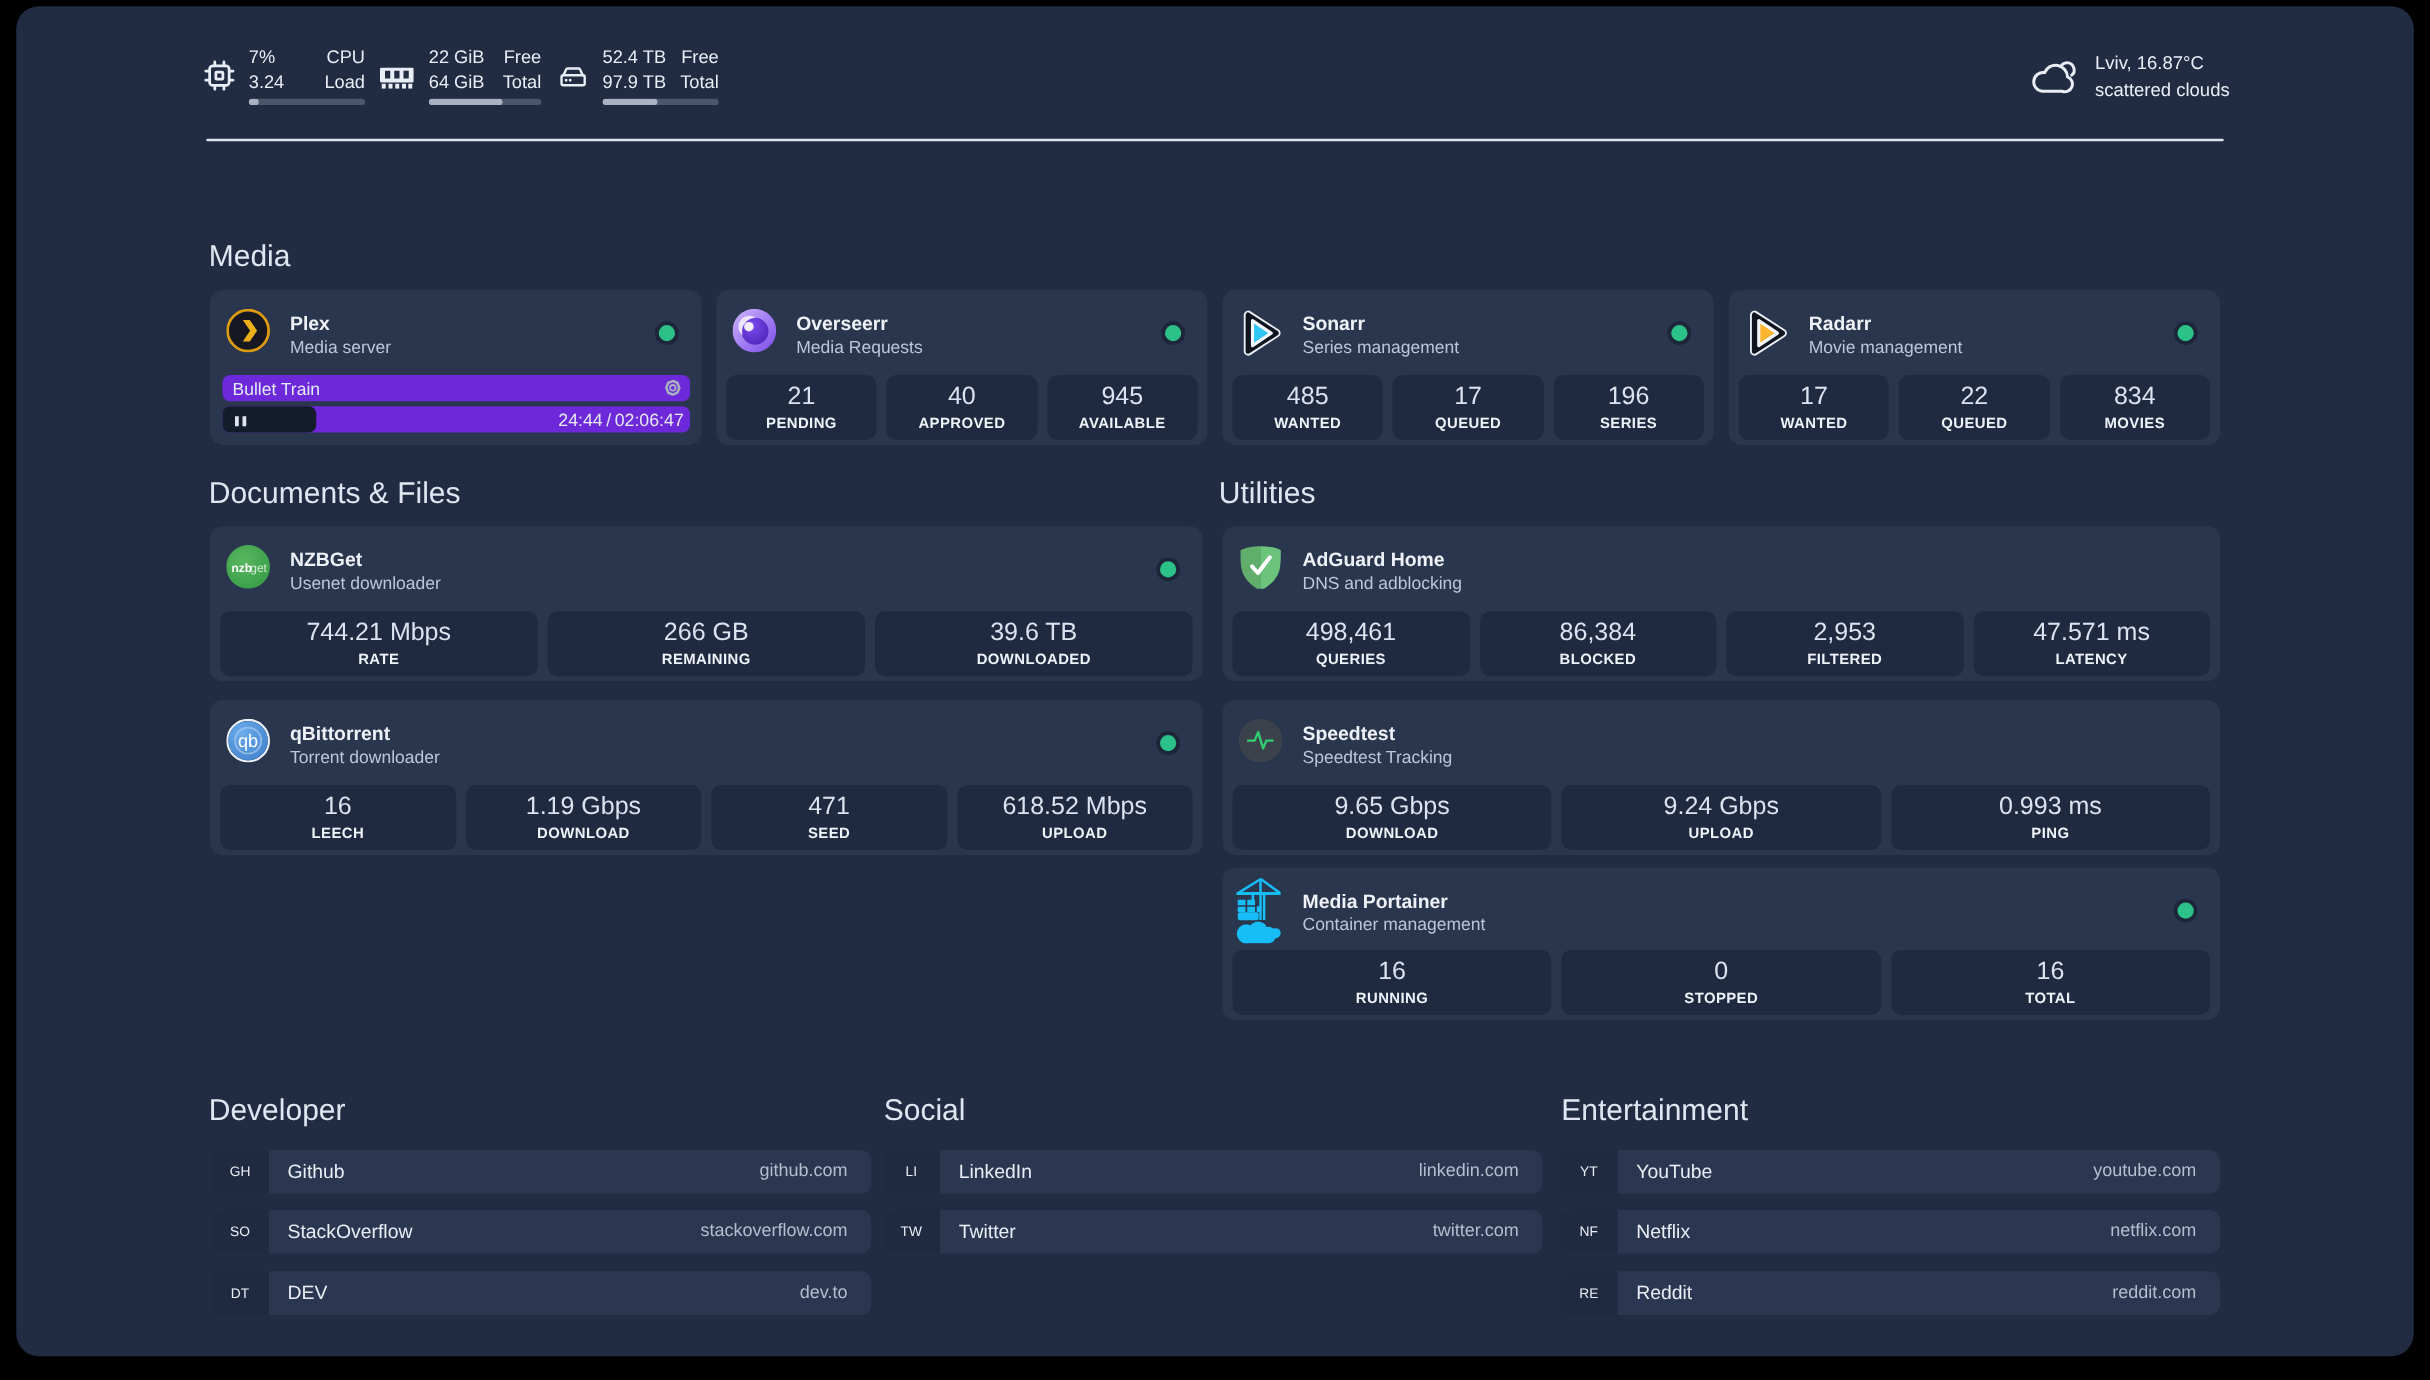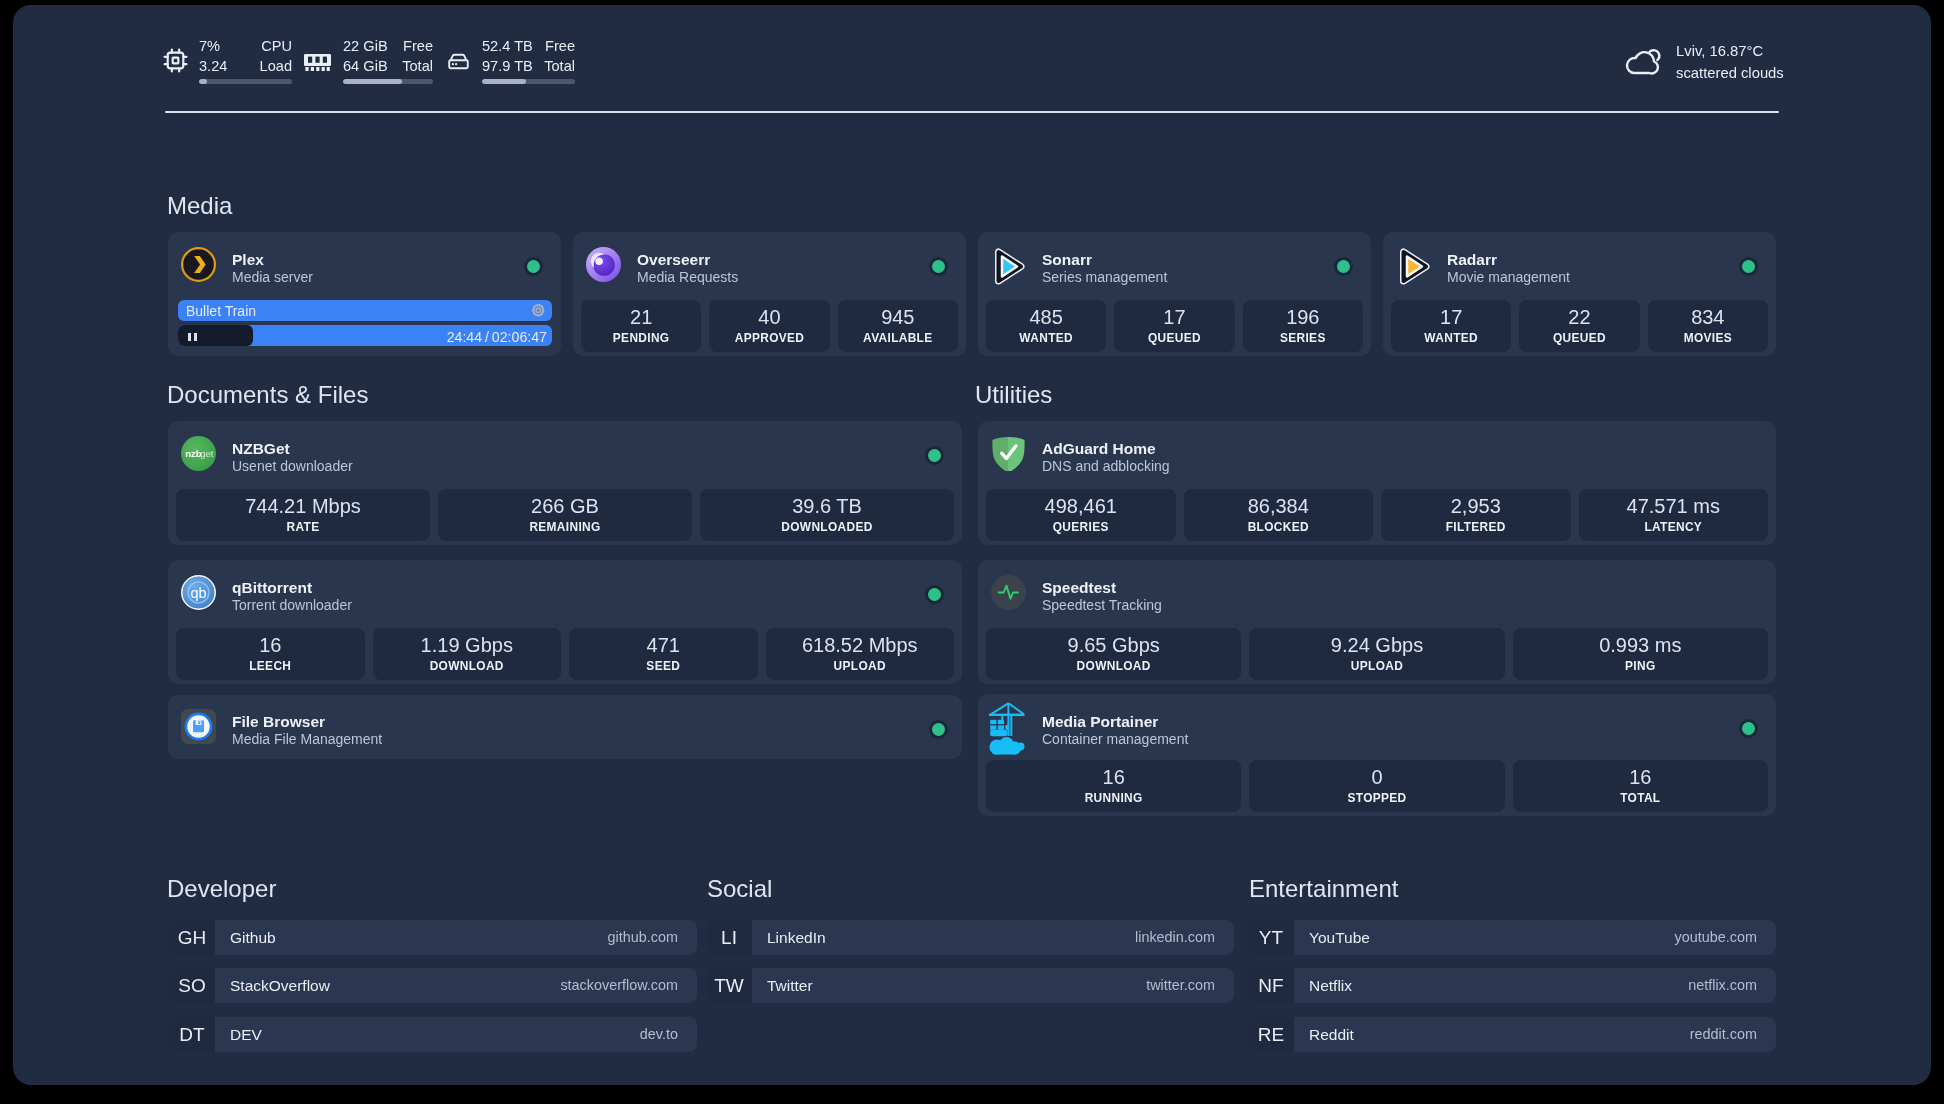--- a/index.html
+++ b/index.html
@@ -30,25 +30,25 @@
 .svc .ic { width:35px; height:35px; flex:0 0 35px; }
 .svc .tx { margin-left:16px; margin-top:3px; }
 .nm { font-size:15.5px; font-weight:700; line-height:19px; color:#eef2f8; }
 .ds { font-size:14px; line-height:17.5px; color:#bcc6d8; }
 .dot { position:absolute; width:13px; height:13px; border-radius:50%; background:#2cc188; right:21px; top:28px; box-shadow:0 0 0 3px rgba(21,26,44,0.6); }
 .stats { position:absolute; left:8px; right:8px; bottom:4px; display:flex; gap:8px; }
 .stat { flex:1; height:52px; background:#1f2940; border-radius:8px; text-align:center; }
 .sv { font-size:20px; line-height:20px; margin-top:6.5px; color:#dce3f0; }
 .sl { font-size:11.9px; line-height:14px; margin-top:4.5px; font-weight:700; letter-spacing:.35px; color:#eef2f9; }
 
-.prow { position:absolute; left:10px; right:9px; background:#3b82f6; border-radius:6px; }
+.prow { position:absolute; left:10px; right:9px; background:#6d28d9; border-radius:6px; }
 
 .bm { position:absolute; height:35px; border-radius:8px; overflow:hidden; display:flex; background:#2b3750; }
 .bma { width:46px; flex:0 0 46px; background:#1f2940; display:flex; align-items:center; justify-content:center;
-  font-size:19px; color:#e9edf5; }
+  font-size:11px; color:#e9edf5; }
 .bmn { flex:1; padding-left:15px; line-height:35px; font-size:15.5px; color:#e9edf5; }
 .bmu { padding-right:19px; line-height:35px; font-size:14.4px; color:#b4bdce; }
 </style>
 </head>
 <body>
 <div class="page">
 
 <svg class="abs" style="left:150px;top:43px" width="25" height="25" viewBox="0 0 24 24" fill="none" stroke="#e9edf5" stroke-width="2.1" stroke-linecap="round" stroke-linejoin="round">
   <rect x="4.5" y="4.5" width="15" height="15" rx="2.5"></rect>
   <rect x="9.3" y="9.3" width="5.4" height="5.4" rx="0.5"></rect>
@@ -374,37 +374,20 @@
           <div class="sv">9.24 Gbps</div>
           <div class="sl">UPLOAD</div>
         </div>
     <div class="stat">
           <div class="sv">0.993 ms</div>
           <div class="sl">PING</div>
         </div>
   </div>
 </div>
 
-<div class="card" style="left:155px;top:690px;width:794px;height:64px">
-  <div class="svc" style="top:14px">
-    <svg class="ic" viewBox="0 0 35 35">
-      <rect width="35" height="35" rx="7" fill="#3d4a50"></rect>
-      <circle cx="17.5" cy="17.5" r="12.6" fill="#f4f8fb"></circle>
-      <circle cx="17.5" cy="17.5" r="12.6" fill="none" stroke="#2178f3" stroke-width="2.7"></circle>
-      <rect x="12" y="11.3" width="11" height="12" rx="1.4" fill="#49a0f6"></rect>
-      <rect x="14.6" y="11.3" width="5.8" height="4.6" fill="#f4f8fb"></rect>
-      <rect x="17.4" y="12.2" width="2" height="2.8" fill="#49a0f6"></rect>
-    </svg>
-    <div class="tx">
-          <div class="nm">File Browser</div>
-          <div class="ds">Media File Management</div>
-        </div>
-  </div>
-  <span class="dot" style="right:17px"></span>
-</div>
 
 <div class="card" style="left:965px;top:689px;width:798px;height:122px">
   <svg class="abs" style="left:11px;top:8px" width="36" height="53" viewBox="0 0 36 53" fill="#16bdf6">
     <g stroke="#16bdf6" stroke-width="2" fill="none">
       <path d="M19.6 1.2 L1.8 12.3 M19.6 1.2 L34.8 12.3"></path>
       <path d="M19.4 1 L19.4 34"></path>
       <path d="M22.3 12.5 L22.3 34"></path>
       <path d="M13.3 14 L13.3 18.5"></path>
     </g>
     <rect x="0" y="11.6" width="35.5" height="2.4"></rect>

